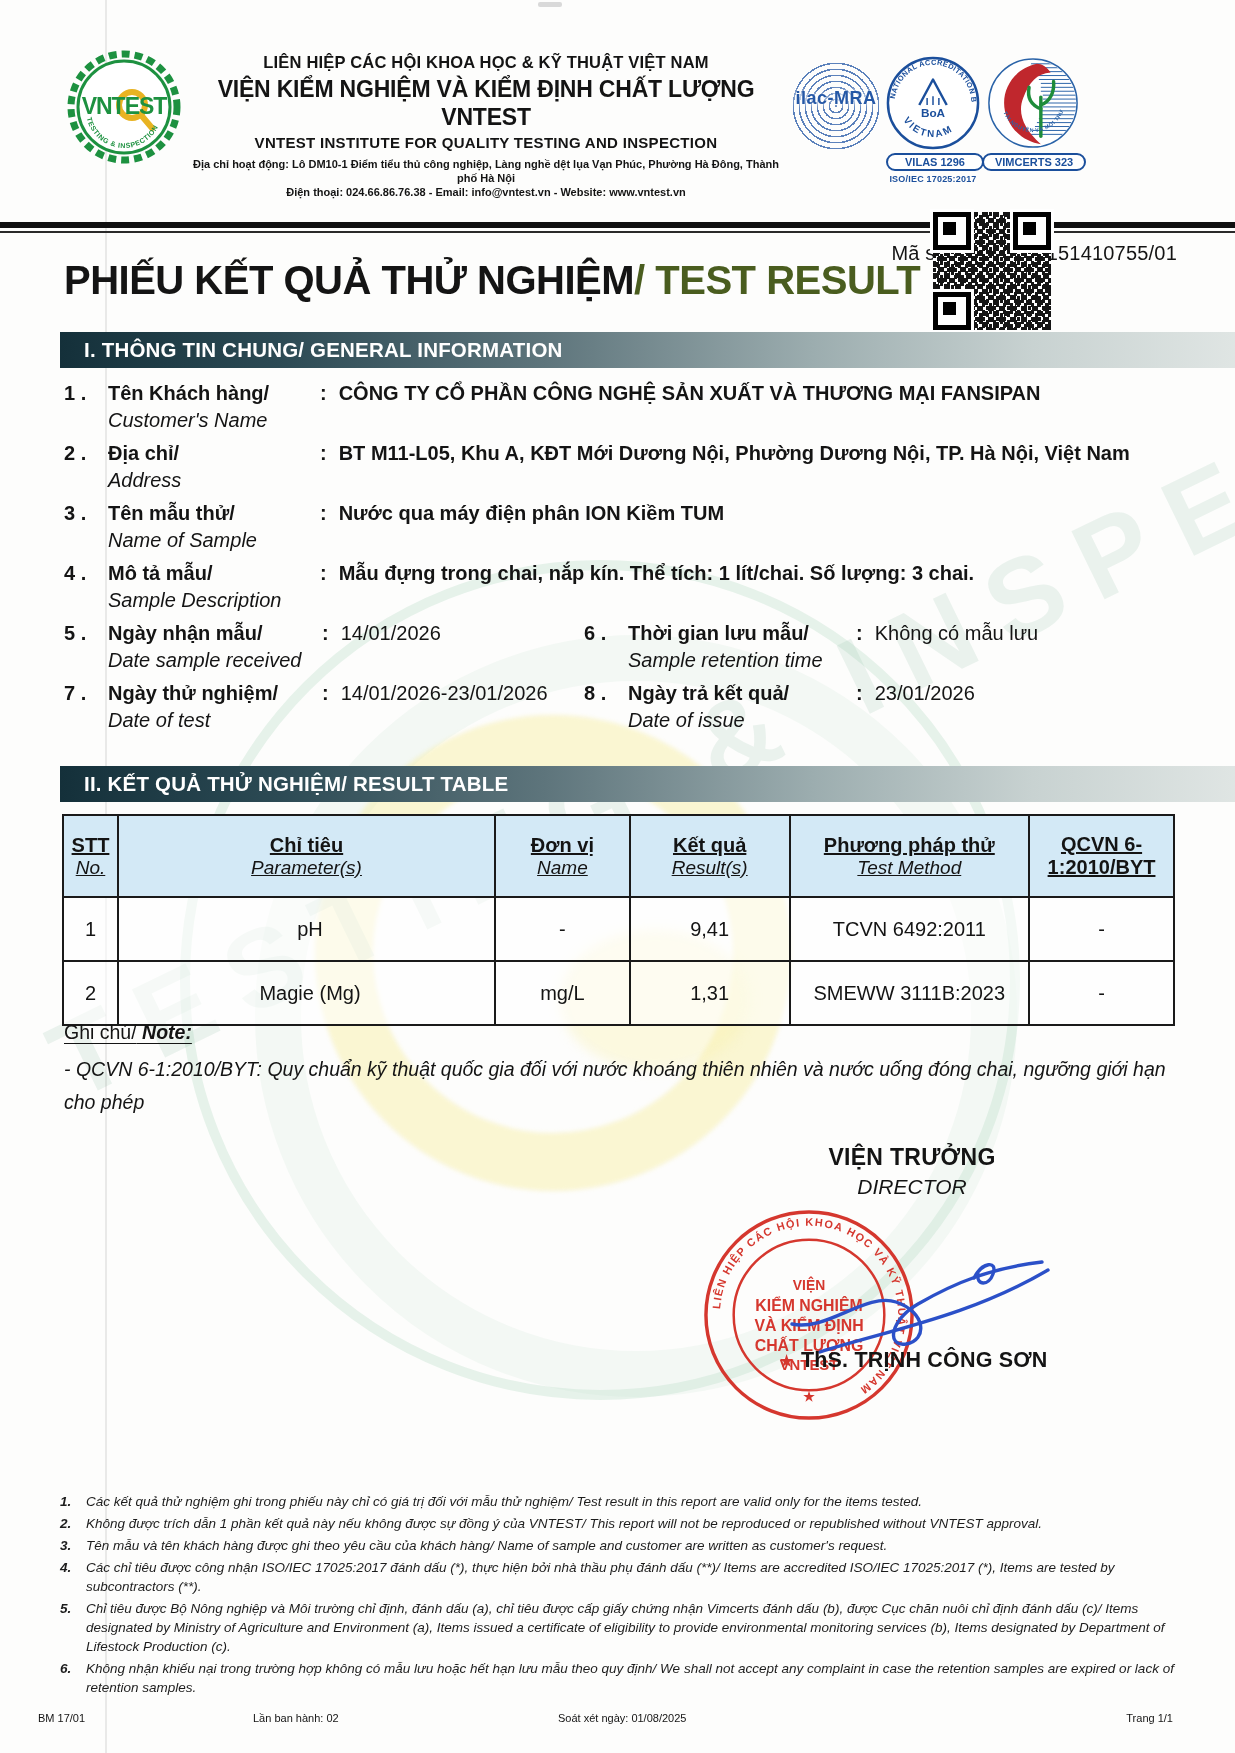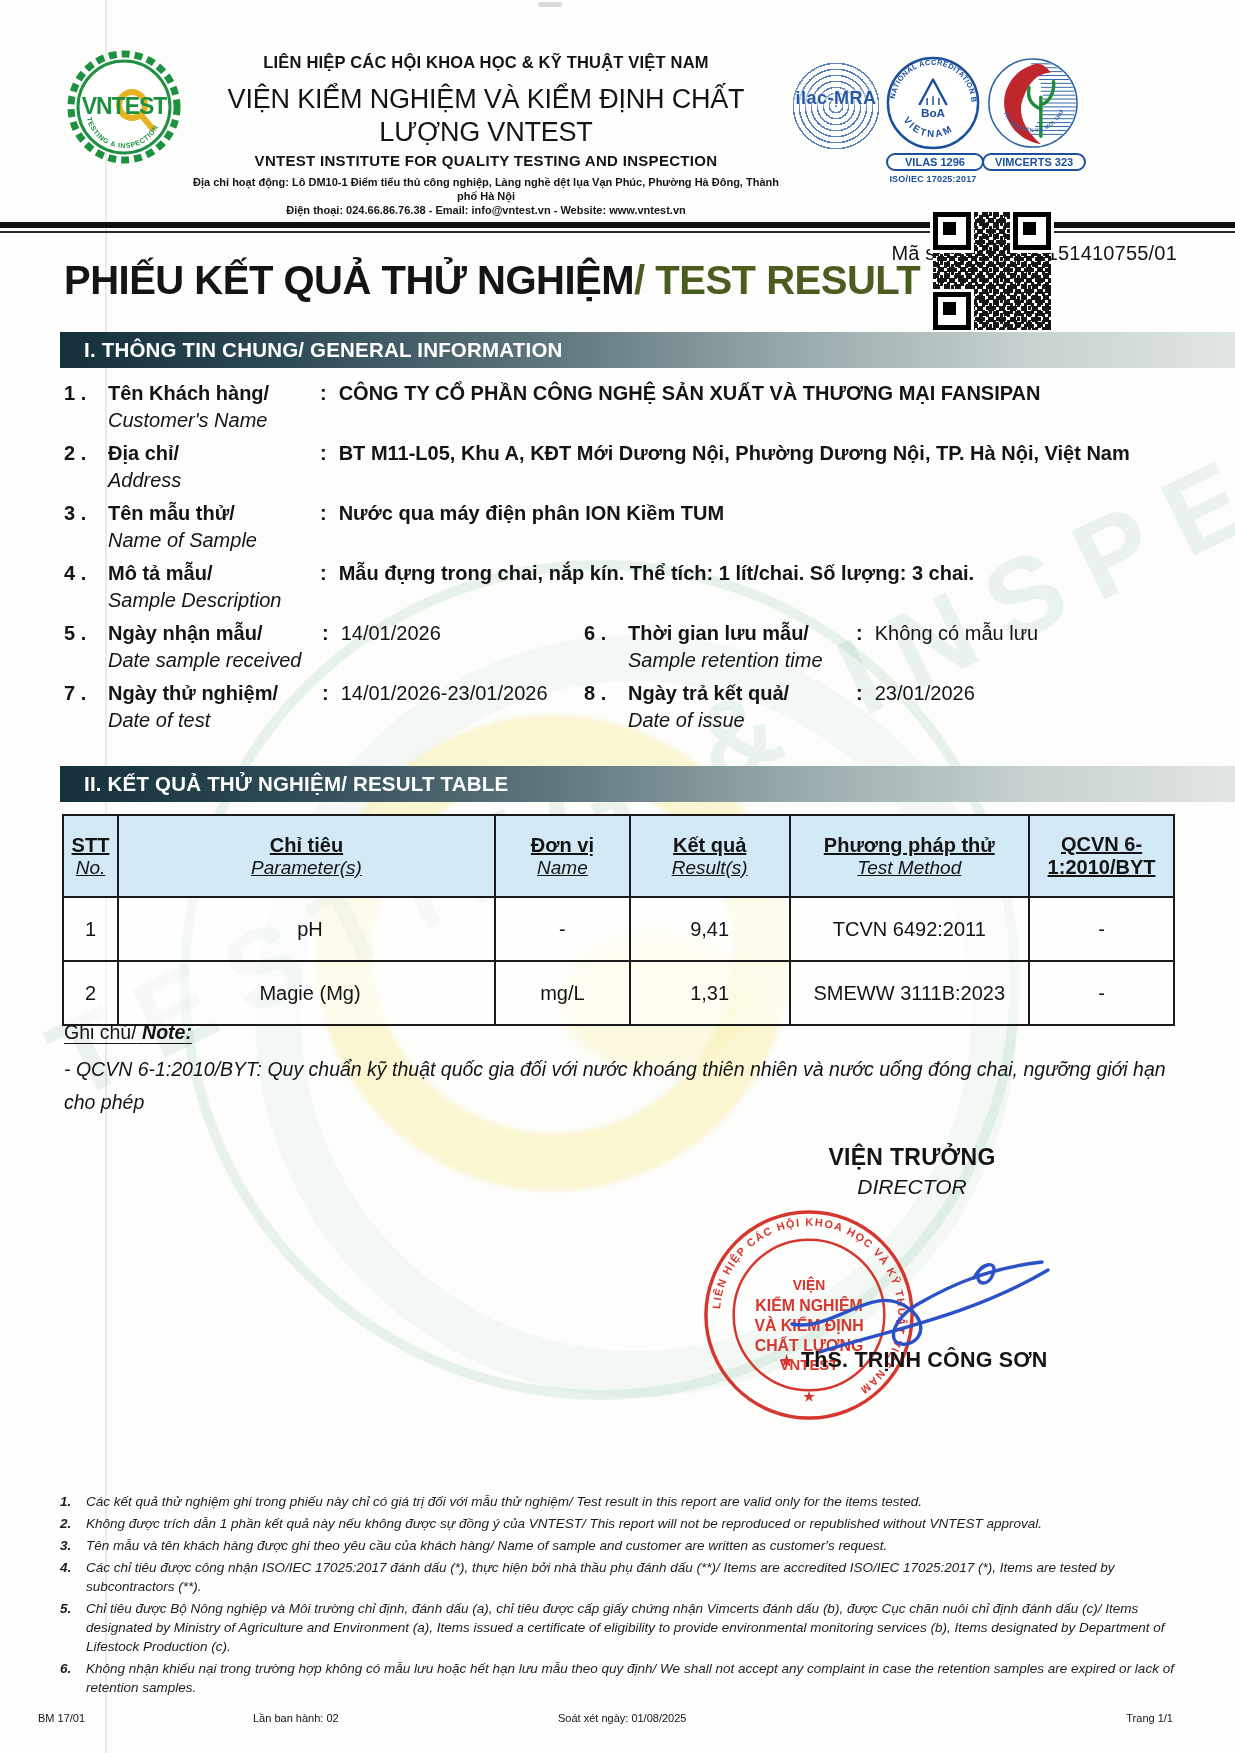--- a/index.html
+++ b/index.html
@@ -17,21 +17,21 @@
   .wm-ring1{left:180px;top:560px;width:820px;height:820px;border-radius:50%;border:10px solid rgba(150,205,175,.22);}
   .wm-ring2{left:255px;top:635px;width:670px;height:670px;border-radius:50%;border:46px solid rgba(190,225,205,.16);}
   .wm-yellow{left:315px;top:715px;width:360px;height:360px;border-radius:50%;border:58px solid rgba(246,238,160,.45);filter:blur(2px);}
   .wm-yellow2{left:560px;top:930px;width:190px;height:140px;border-radius:50%;background:rgba(248,242,170,.35);filter:blur(6px);}
   .wm-text{left:30px;top:1010px;width:1100px;transform:rotate(-26deg);transform-origin:left top;
     font-size:110px;font-weight:700;letter-spacing:26px;color:rgba(150,195,170,.18);white-space:nowrap;}
   .z1{z-index:1;}
   
   .hdr-center{left:188px;top:52px;width:596px;text-align:center;line-height:1.25;}
   .hdr-l1{font-size:16.5px;font-weight:700;letter-spacing:.2px;}
-  .hdr-l2{font-size:27px;font-weight:400;margin-top:10px;letter-spacing:-.2px;}
+  .hdr-l2{font-size:23px;font-weight:700;margin-top:2px;letter-spacing:-.2px;}
   .hdr-l3{font-size:15px;font-weight:600;margin-top:2px;letter-spacing:.3px;}
   .hdr-l4{font-size:11px;font-weight:600;margin-top:5px;}
   .hdr-l5{font-size:11px;font-weight:600;margin-top:1px;}
   .badge{display:block;border:2px solid #1b4f9c;border-radius:9px;color:#1b4f9c;
     font-size:11px;font-weight:700;text-align:center;padding:1px 0;background:rgba(255,255,255,.85);}
   .isoline{color:#1b4f9c;font-size:9px;font-weight:700;text-align:center;letter-spacing:.2px;}
   .ilac-wrap{left:792px;top:62px;width:88px;height:88px;border-radius:50%;overflow:hidden;
     background:repeating-radial-gradient(circle at 50% 50%, rgba(37,88,166,.75) 0 1.5px, rgba(255,255,255,0) 1.5px 6px);}
   .ilac-txt{left:786px;top:88px;width:100px;text-align:center;font-size:18px;font-weight:800;color:#2558a6;
     text-shadow:0 0 4px #fff,0 0 6px #fff;letter-spacing:.5px;}

